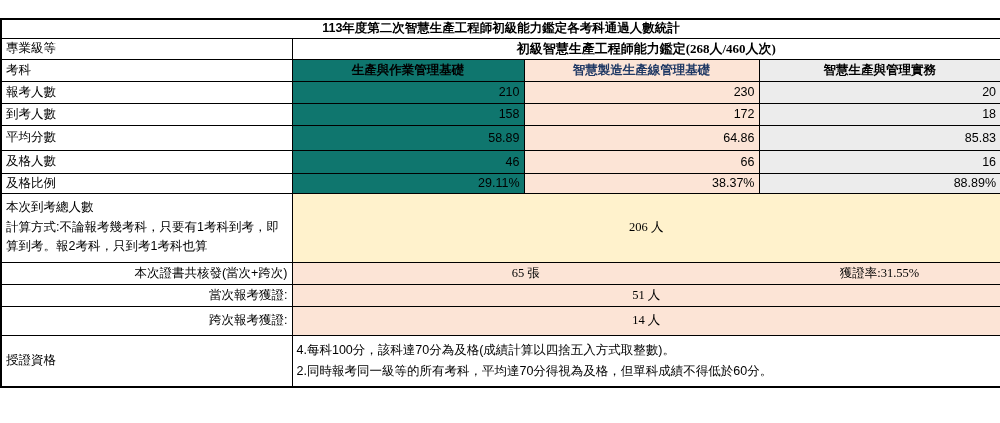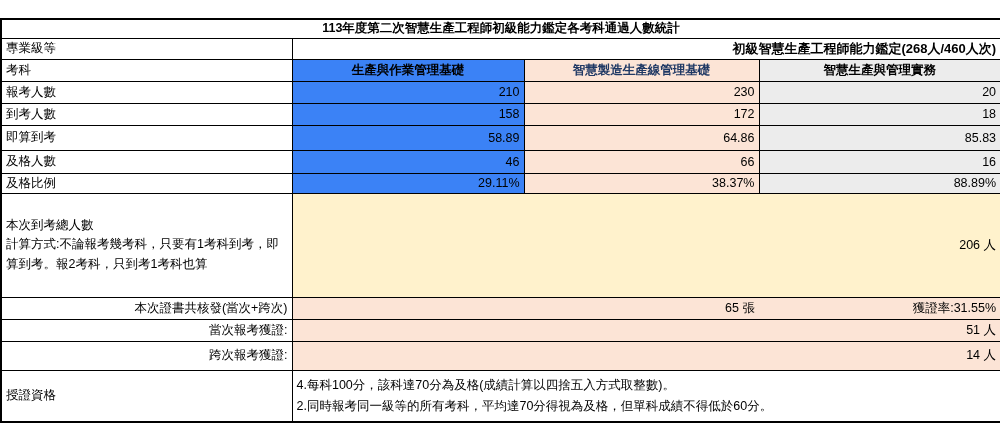--- a/index.html
+++ b/index.html
@@ -17,24 +17,24 @@
   table.grid td{
     border:1px solid #000;
     padding:0 4px;
     font-size:12.5px;
     vertical-align:middle;
     overflow:hidden;
     box-sizing:border-box;
   }
   .title-cell{text-align:center;font-weight:bold;font-size:13.5px;}
   .bold{font-weight:bold;}
-  .center{text-align:right;}
+  .center{text-align:center;font-family:Liberation Serif, serif;}
   .right{text-align:right;}
   .lg{font-size:16.5px;}
-  .c-blue{background:#3b82f6;}
+  .c-blue{background:#0f766e;}
   .c-peach{background:#FCE4D6;}
   .c-gray{background:#ECECEC;}
   .c-yellow{background:#FFF2CC;}
   .hdr{font-weight:bold;font-size:13px;text-align:center;}
   .hdr-navy{color:#1F3864;}
   .label{font-size:12.5px;}
   .label-lg{font-size:16.5px;}
   .wraplabel{font-size:13px;line-height:19.5px;vertical-align:middle;}
   .qual{font-size:13px;line-height:21px;}
   .no-r{border-right:none !important;}
@@ -78,41 +78,41 @@
 
     <tr style="height:22px">
       <td class="label">到考人數</td>
       <td class="right c-blue">158</td>
       <td class="right c-peach">172</td>
       <td class="right c-gray">18</td>
     </tr>
 
 
     <tr style="height:25px">
-      <td class="label-lg">即算到考</td>
+      <td class="label-lg">平均分數</td>
       <td class="right lg c-blue">58.89</td>
       <td class="right lg c-peach">64.86</td>
       <td class="right lg c-gray">85.83</td>
     </tr>
 
     <tr style="height:23px">
       <td class="label-lg">及格人數</td>
       <td class="right lg c-blue">46</td>
       <td class="right lg c-peach">66</td>
       <td class="right lg c-gray">16</td>
     </tr>
 
     <tr style="height:20px">
       <td class="label">及格比例</td>
       <td class="right c-blue">29.11%</td>
       <td class="right c-peach">38.37%</td>
       <td class="right c-gray">88.89%</td>
     </tr>
 
-    <tr style="height:104px">
+    <tr style="height:69px">
       <td class="wraplabel">
         <span>本次到考總人數</span><br>
         <span>計算方式:不論報考幾考科，只要有1考科到考，即算到考。報2考科，只到考1考科也算</span>
       </td>
       <td colspan="3" class="center c-yellow">206 人</td>
     </tr>
 
     <tr style="height:22px">
       <td class="right label">本次證書共核發(當次+跨次)</td>
       <td colspan="2" class="center c-peach no-r">65 張</td>

